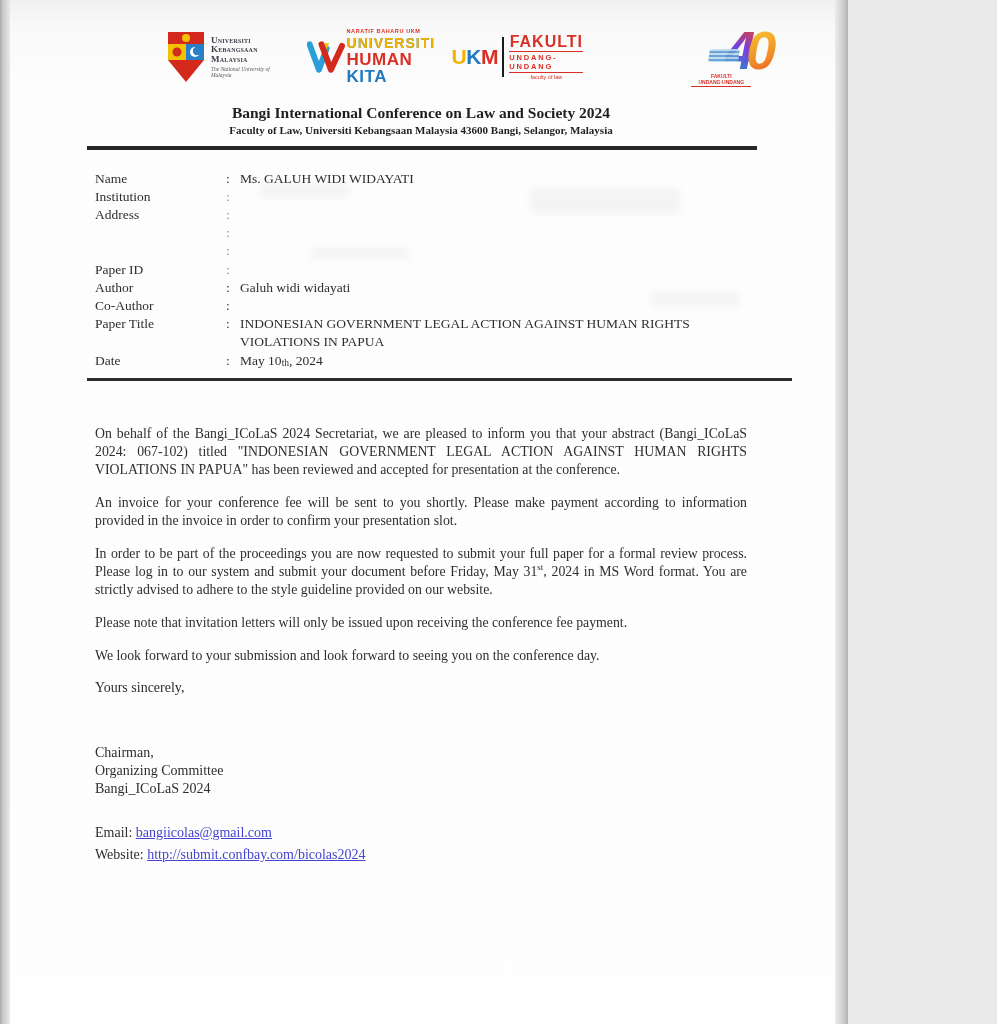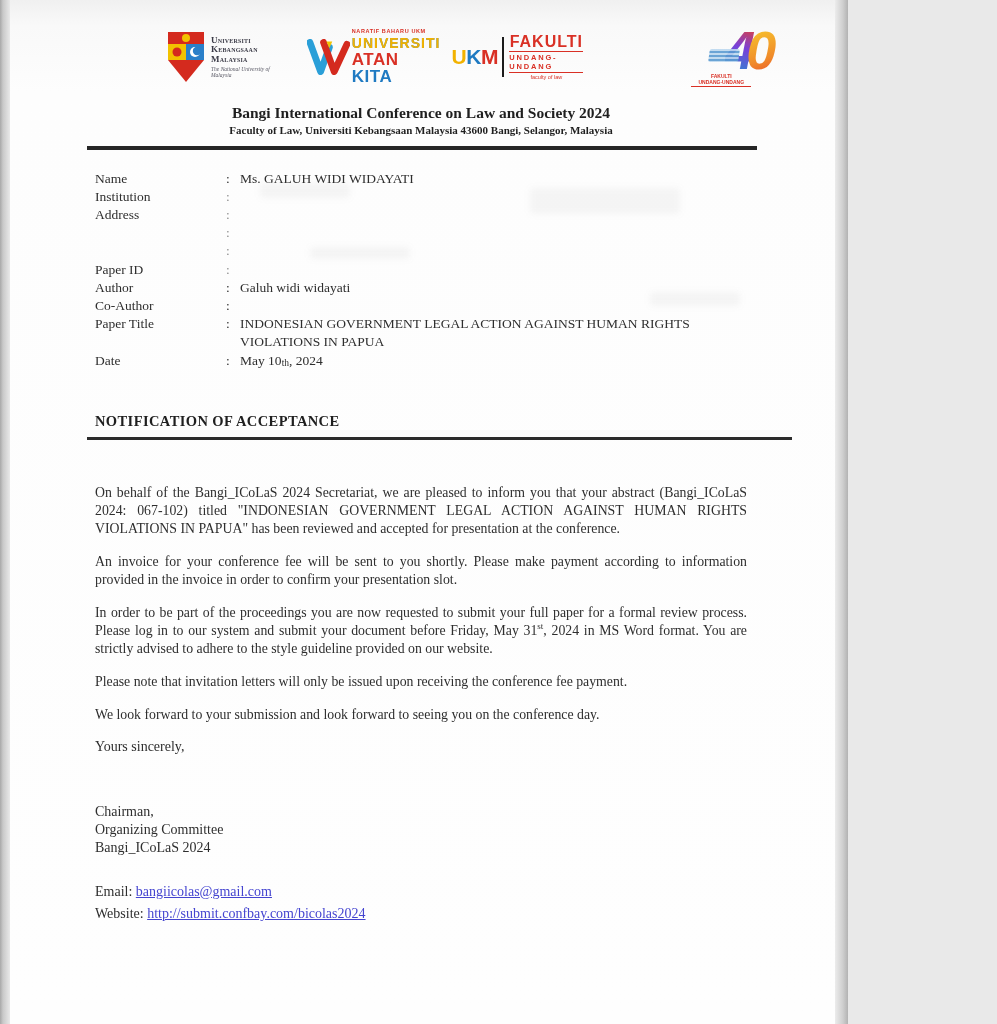--- a/index.html
+++ b/index.html
@@ -125,21 +125,21 @@
         <div class="logo watan">
           <svg width="44" height="36" viewBox="0 0 44 36">
             <path d="M3 3 L14 33 L23 8" stroke="#2a9fd8" stroke-width="7" fill="none" stroke-linecap="round" stroke-linejoin="round"></path>
             <path d="M17 3 L28 33 L41 5" stroke="#d42a1e" stroke-width="7" fill="none" stroke-linecap="round" stroke-linejoin="round"></path>
             <path d="M20 2 L26 2 L23 9 Z" fill="#f2c200"></path>
           </svg>
           <div class="watan-col">
             <span class="watan-top">NARATIF BAHARU UKM</span>
             <span class="watan-mid">UNIVERSITI</span>
             <span class="watan-bottom">
-              <span class="watan-red">ATAN</span>
+              <span class="watan-red">HUMAN</span>
               <span class="watan-blue">KITA</span>
             </span>
           </div>
         </div>
 
         <div class="logo fakulti">
           <span class="fak-ukm"><span class="fu">U</span><span class="fk">K</span><span class="fm">M</span></span>
           <span class="fak-bar"></span>
           <span class="fak-col">
             <span class="fak-line1">FAKULTI</span>
@@ -210,21 +210,20 @@
             <span class="icolon">:</span>
             <span class="ivalue">INDONESIAN GOVERNMENT LEGAL ACTION AGAINST HUMAN RIGHTS VIOLATIONS IN PAPUA</span>
         </div>
         <div class="irow">
           <span class="ilabel">Date</span>
             <span class="icolon">:</span>
             <span class="ivalue"><span>May 10</span><span class="dsub">th</span><span>, 2024</span></span>
         </div>
       </div>
 
-      <div class="heading">NOTIFICATION OF ACCEPTANCE</div>
       <div class="heading-rule"></div>
 
 
       <p class="para first">On behalf of the Bangi_ICoLaS 2024 Secretariat, we are pleased to inform you that your abstract (Bangi_ICoLaS 2024: 067-102) titled "INDONESIAN GOVERNMENT LEGAL ACTION AGAINST HUMAN RIGHTS VIOLATIONS IN PAPUA" has been reviewed and accepted for presentation at the conference.</p>
       <p class="para">An invoice for your conference fee will be sent to you shortly. Please make payment according to information provided in the invoice in order to confirm your presentation slot.</p>
       <p class="para"><span>In order to be part of the proceedings you are now requested to submit your full paper for a formal review process. Please log in to our system and submit your document before Friday, May 31</span><span class="supst">st</span><span>, 2024 in MS Word format. You are strictly advised to adhere to the style guideline provided on our website.</span></p>
       <p class="para">Please note that invitation letters will only be issued upon receiving the conference fee payment.</p>
       <p class="para">We look forward to your submission and look forward to seeing you on the conference day.</p>
 
       <div class="closing">Yours sincerely,</div>

